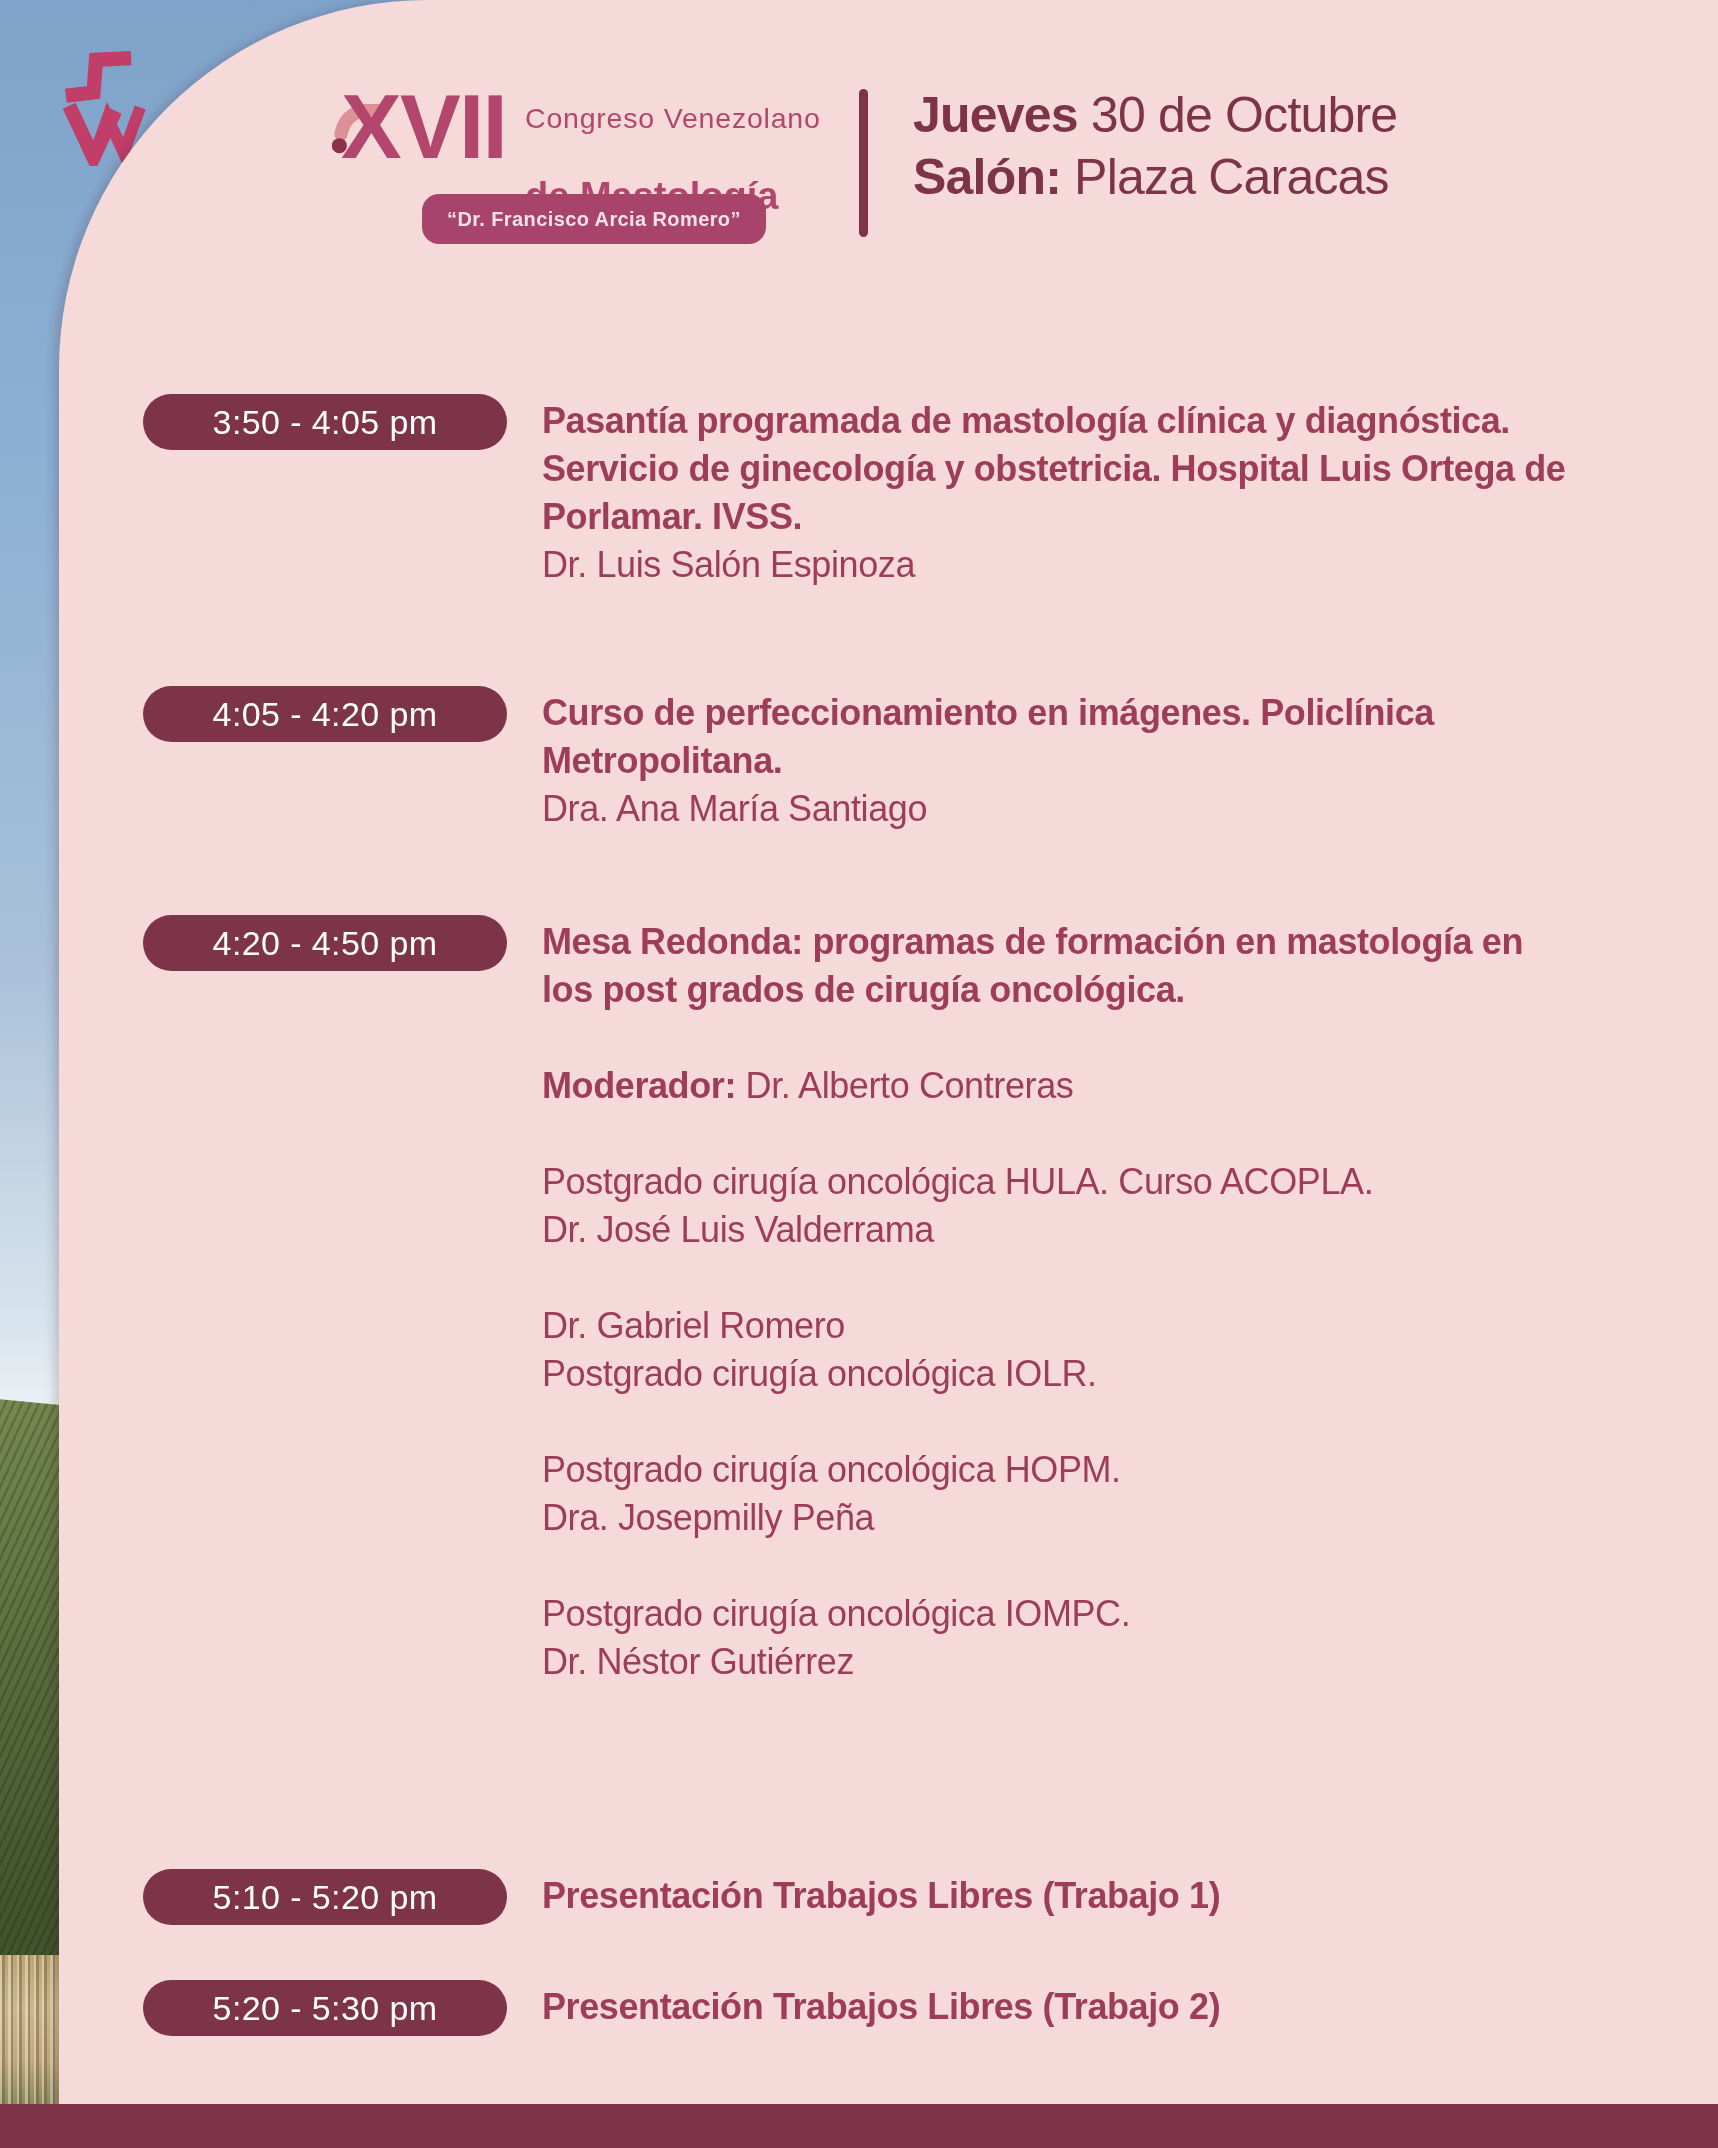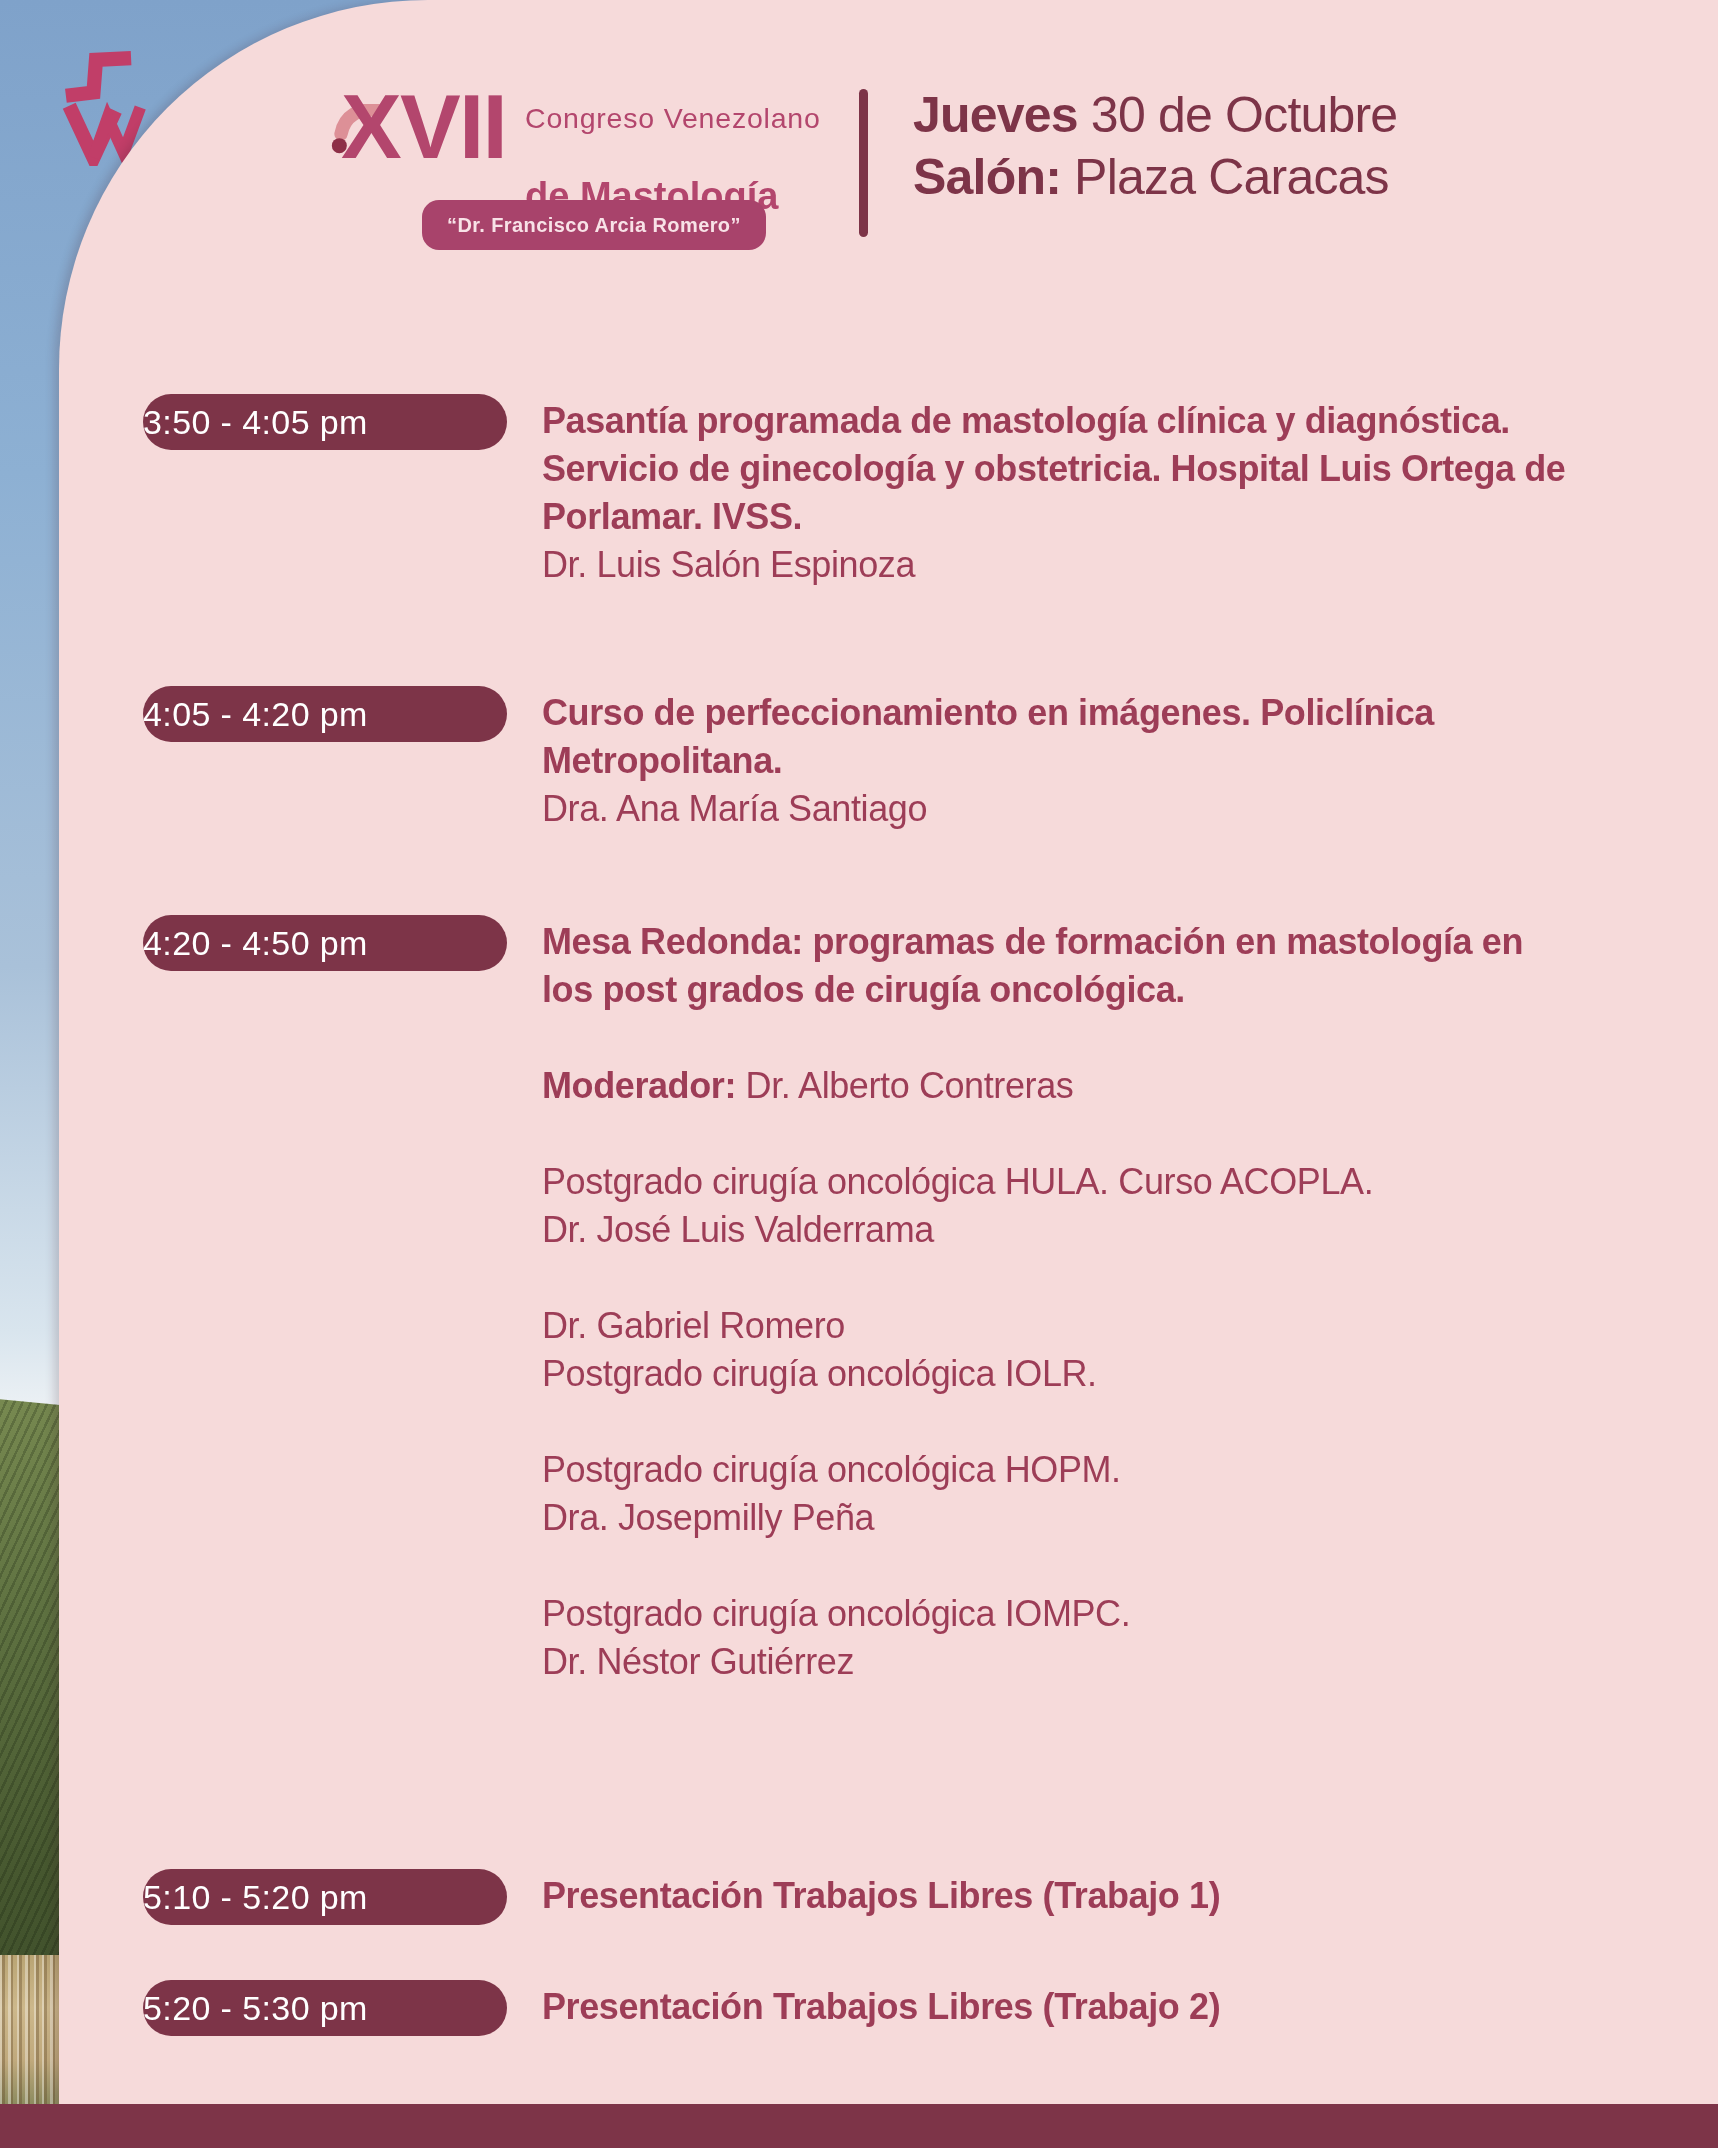--- a/index.html
+++ b/index.html
@@ -34,33 +34,33 @@
 
   
   .xvii{position:absolute;left:341px;top:81px;font-size:91px;font-weight:bold;
         letter-spacing:-1.7px;color:var(--c-rose,#b3466d);line-height:91px;}
   .ribbon{position:absolute;left:331px;top:104px;}
   .brand-lines{position:absolute;left:525px;top:99px;color:var(--c-rose,#b3466d);}
   .brand-l1{font-size:28.5px;font-weight:500;line-height:39px;letter-spacing:0.8px;}
   .brand-l2{font-size:38px;font-weight:bold;line-height:45px;margin-top:36px;}
   .badge{position:absolute;left:422px;top:194px;height:50px;border-radius:17px;
          background:var(--c-badge_bg,#a8436b);display:inline-flex;align-items:center;
-         padding:0 25px;color:#f8e2e7;font-size:20px;font-weight:bold;letter-spacing:0.4px;margin-top:6px;}
+         padding:0 25px;color:#f8e2e7;font-size:20px;font-weight:bold;letter-spacing:0.4px;}
 
   .divider{position:absolute;left:859px;top:89px;width:9.2px;height:148px;
            border-radius:5px;background:var(--c-maroon,#7d3448);}
 
   .session{position:absolute;left:913px;top:84px;color:var(--c-maroon,#7d3448);
            font-size:50px;line-height:62px;letter-spacing:-0.8px;font-weight:500;}
   .session .b{font-weight:800;}
 
   
   .row{position:absolute;left:143px;right:25px;}
   .pill{position:absolute;left:0;top:0;width:364px;height:56px;border-radius:28.5px;
-        background:var(--c-maroon,#7d3448);display:flex;align-items:center;
+        background:var(--c-maroon,#7d3448);display:flex;align-items:center;justify-content:center;
         color:var(--c-pill_text,#ffffff);font-size:34px;font-weight:500;letter-spacing:0.4px;}
   .content{margin-left:399px;padding-top:3.4px;color:var(--c-body_text,#9d3d57);
            font-size:36px;line-height:48px;letter-spacing:-0.4px;}
   .tl{min-height:48px;}
   .b{font-weight:bold;}
   .gap{height:48px;}
 </style>
 </head>
 <body>
 

